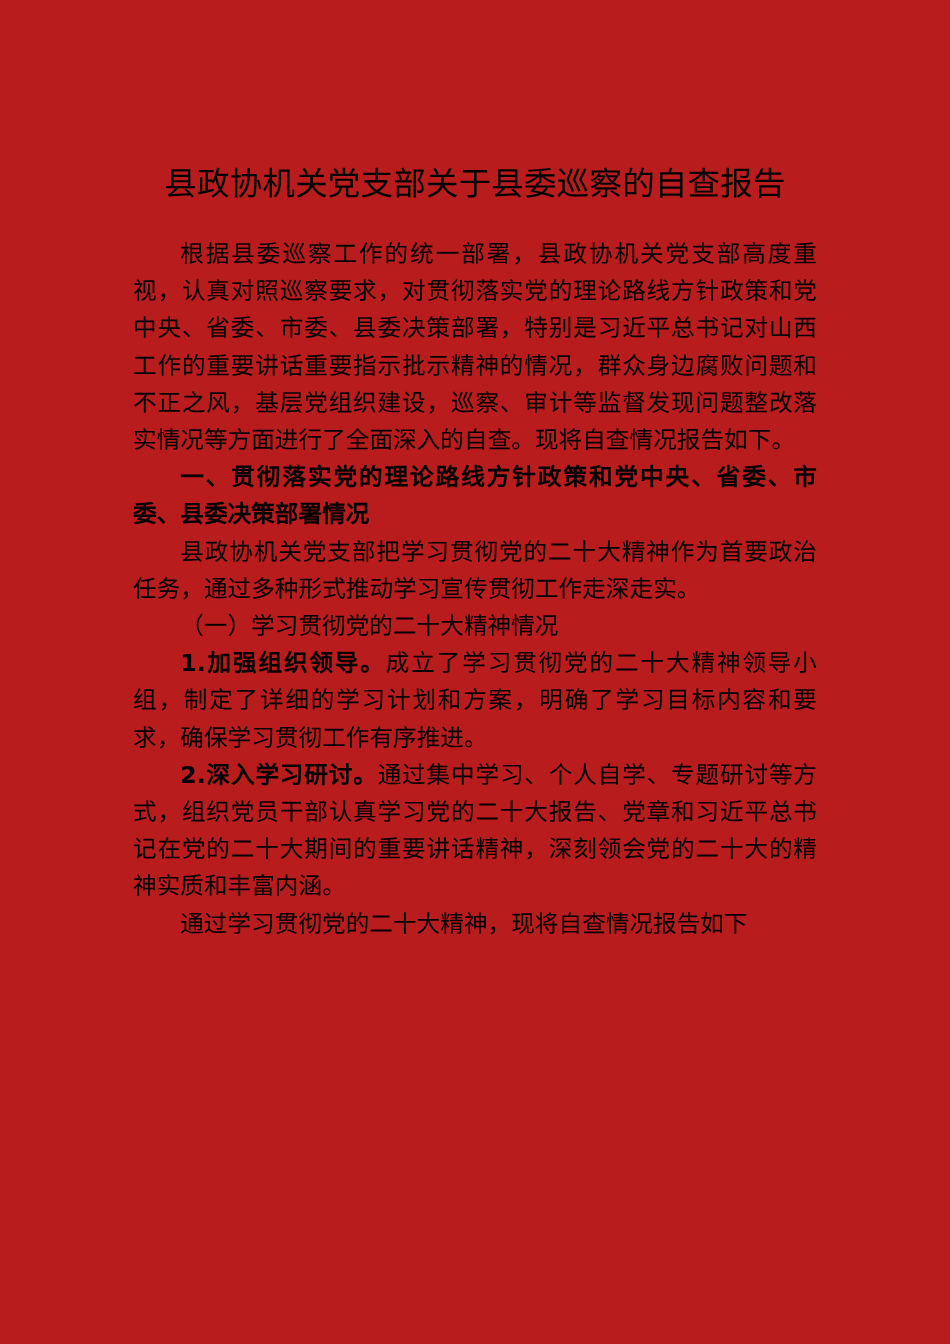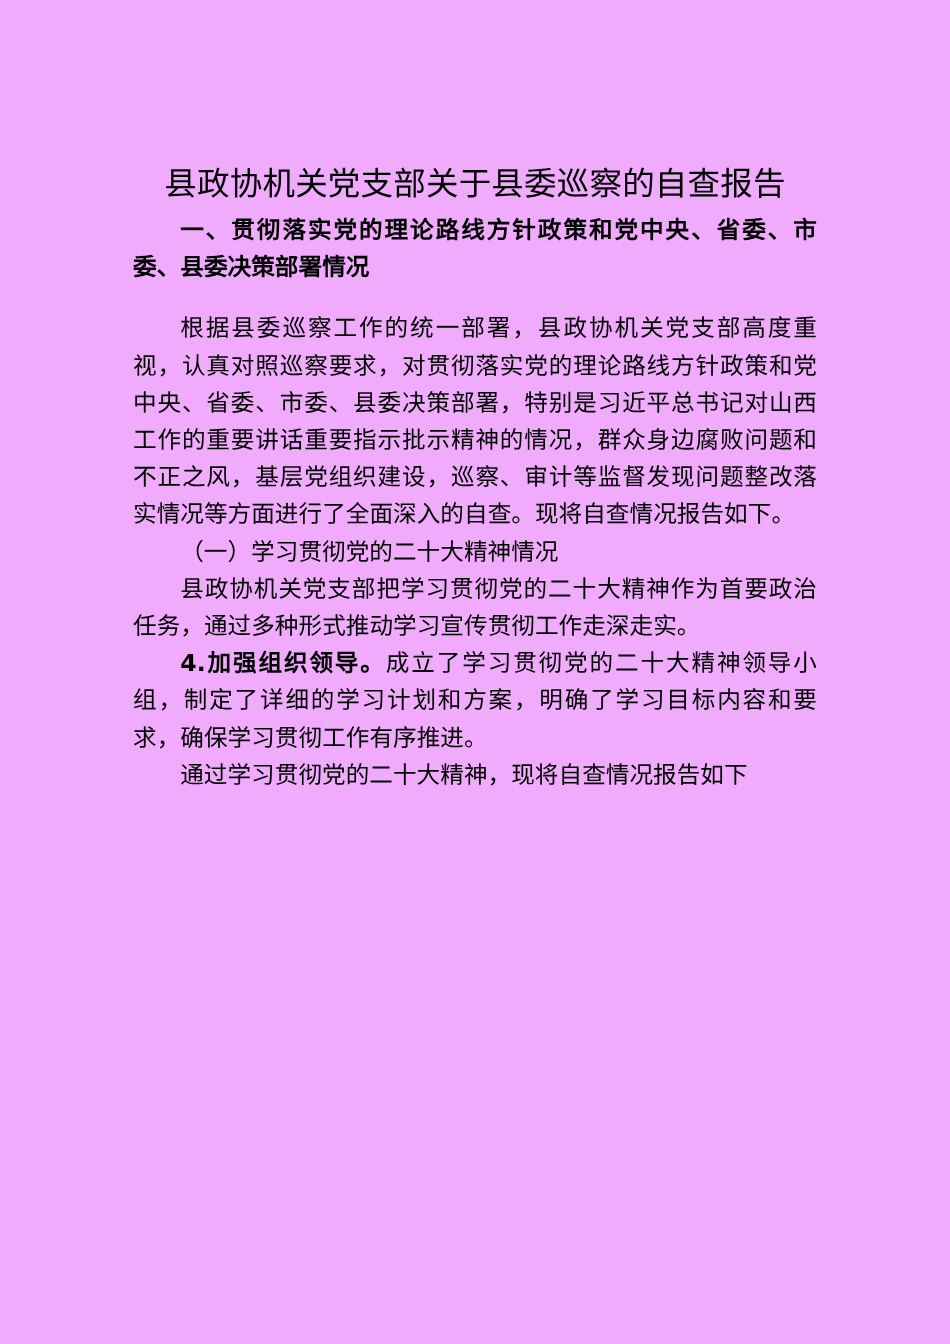--- a/index.html
+++ b/index.html
@@ -6,21 +6,21 @@
   html, body {
     margin: 0;
     padding: 0;
     background: #ffffff;
   }
 
   .page {
     position: relative;
     width: 950px;
     height: 1344px;
-    background: #f0abfc;
+    background: #b91c1c;
     overflow: hidden;
     box-sizing: border-box;
     padding: 0;
     font-family: "DejaVu Sans", "Liberation Sans", sans-serif;
     color: #000000;
   }
 
   .content {
     position: absolute;
     left: 133px;
@@ -76,28 +76,29 @@
   }
 </style>
 </head>
 <body>
 
 <div class="page">
   <div class="content">
 
     <h1 class="doc-title"><span>县政协机关党支部关于县委巡察的自查报告</span></h1>
 
+    <p class="para para--lead indent2">根据县委巡察工作的统一部署，县政协机关党支部高度重视，认真对照巡察要求，对贯彻落实党的理论路线方针政策和党中央、省委、市委、县委决策部署，特别是习近平总书记对山西工作的重要讲话重要指示批示精神的情况，群众身边腐败问题和不正之风，基层党组织建设，巡察、审计等监督发现问题整改落实情况等方面进行了全面深入的自查。现将自查情况报告如下。</p>
+
     <p class="para indent2 heading-1">一、贯彻落实党的理论路线方针政策和党中央、省委、市委、县委决策部署情况</p>
 
-    <p class="para para--lead indent2">根据县委巡察工作的统一部署，县政协机关党支部高度重视，认真对照巡察要求，对贯彻落实党的理论路线方针政策和党中央、省委、市委、县委决策部署，特别是习近平总书记对山西工作的重要讲话重要指示批示精神的情况，群众身边腐败问题和不正之风，基层党组织建设，巡察、审计等监督发现问题整改落实情况等方面进行了全面深入的自查。现将自查情况报告如下。</p>
+    <p class="para indent2">县政协机关党支部把学习贯彻党的二十大精神作为首要政治任务，通过多种形式推动学习宣传贯彻工作走深走实。</p>
 
     <p class="para indent2 subheading">（一）学习贯彻党的二十大精神情况</p>
 
-    <p class="para indent2">县政协机关党支部把学习贯彻党的二十大精神作为首要政治任务，通过多种形式推动学习宣传贯彻工作走深走实。</p>
+    <p class="para indent2"><span class="lead-bold">1.加强组织领导。</span><span>成立了学习贯彻党的二十大精神领导小组，制定了详细的学习计划和方案，明确了学习目标内容和要求，确保学习贯彻工作有序推进。</span></p>
 
-    <p class="para indent2"><span class="lead-bold">4.加强组织领导。</span><span>成立了学习贯彻党的二十大精神领导小组，制定了详细的学习计划和方案，明确了学习目标内容和要求，确保学习贯彻工作有序推进。</span></p>
-
+    <p class="para indent2"><span class="lead-bold">2.深入学习研讨。</span><span>通过集中学习、个人自学、专题研讨等方式，组织党员干部认真学习党的二十大报告、党章和习近平总书记在党的二十大期间的重要讲话精神，深刻领会党的二十大的精神实质和丰富内涵。</span></p>
 
 
     <p class="para indent2">通过学习贯彻党的二十大精神，现将自查情况报告如下</p>
 
   </div>
 </div>
 
 </body></html>

